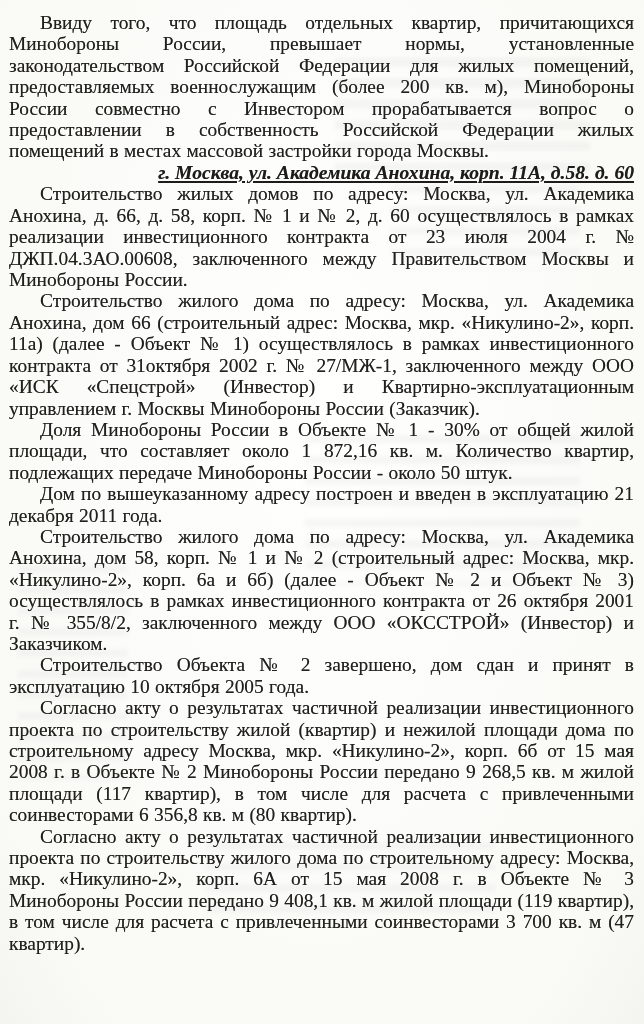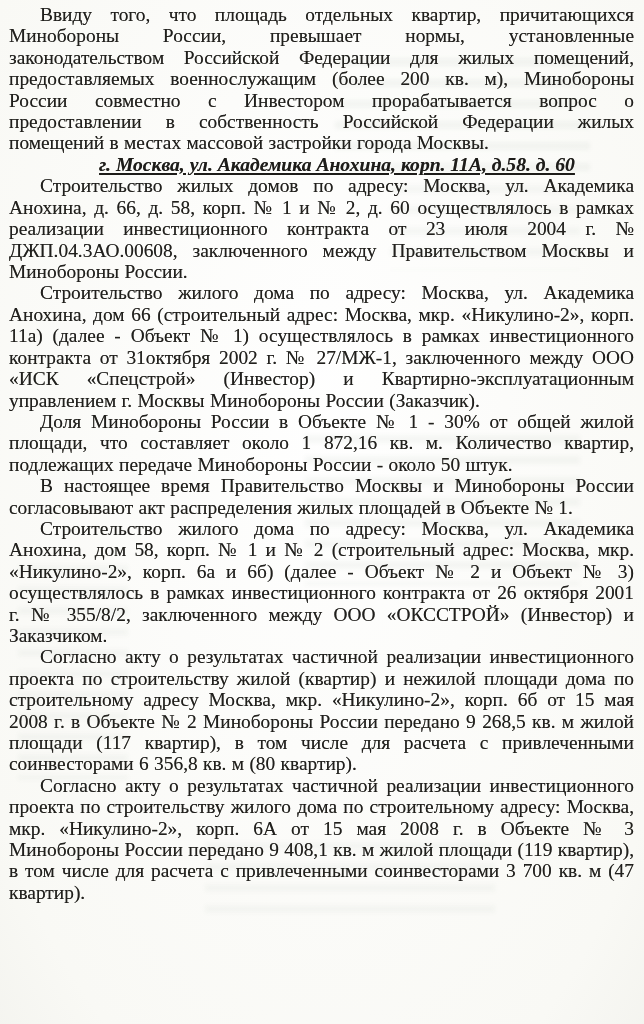--- a/index.html
+++ b/index.html
@@ -10,21 +10,21 @@
     width: 644px;
     height: 1024px;
     overflow: hidden;
     background: #fbfbf8;
     position: relative;
     font-family: "Liberation Serif", "DejaVu Serif", serif;
   }
   .scan-page {
     position: absolute;
     inset: 0;
-    padding: 4px 10px 0 9px;
+    padding: 12px 10px 0 9px;
     box-sizing: border-box;
     background:
       radial-gradient(ellipse at 50% 40%, rgba(255,255,255,0.9) 0%, rgba(246,246,241,0.5) 85%, rgba(238,238,232,0.55) 100%),
       #fcfcf9;
   }
   .text-body {
     position: relative;
     z-index: 2;
   }
   .para {
@@ -33,21 +33,21 @@
     text-align: justify;
     font-size: 19.4px;
     line-height: 21.4px;
     color: #21201d;
     text-shadow: 0 0 0.6px rgba(45,44,40,0.55);
     word-spacing: 0.5px;
   }
   .heading {
     margin: 0;
     text-indent: 31px;
-    text-align: center;
+    text-align: right;
     font-size: 19.6px;
     line-height: 21.6px;
     font-weight: 700;
     font-style: italic;
     color: #1d1c19;
     text-shadow: 0 0 0.6px rgba(40,39,35,0.6);
   }
   .heading .underlined {
     text-decoration: underline;
     text-decoration-thickness: 1.6px;
@@ -81,18 +81,19 @@
   <div class="ghost ghost-3"></div>
   <div class="ghost ghost-4"></div>
   <div class="ghost ghost-5"></div>
 
   <div class="text-body">
       <p class="para">Ввиду того, что площадь отдельных квартир, причитающихся Минобороны России, превышает нормы, установленные законодательством Российской Федерации для жилых помещений, предоставляемых военнослужащим (более 200 кв. м), Минобороны России совместно с Инвестором прорабатывается вопрос о предоставлении в собственность Российской Федерации жилых помещений в местах массовой застройки города Москвы.</p>
       <p class="heading"><span class="underlined">г. Москва, ул. Академика Анохина, корп. 11А, д.58. д. 60</span></p>
       <p class="para">Строительство жилых домов по адресу: Москва, ул. Академика Анохина, д. 66, д. 58, корп. № 1 и № 2, д. 60 осуществлялось в рамках реализации инвестиционного контракта от 23 июля 2004 г. № ДЖП.04.3АО.00608, заключенного между Правительством Москвы и Минобороны России.</p>
       <p class="para">Строительство жилого дома по адресу: Москва, ул. Академика Анохина, дом 66 (строительный адрес: Москва, мкр. «Никулино-2», корп. 11а) (далее - Объект № 1) осуществлялось в рамках инвестиционного контракта от 31октября 2002 г. № 27/МЖ-1, заключенного между ООО «ИСК «Спецстрой» (Инвестор) и Квартирно-эксплуатационным управлением г. Москвы Минобороны России (Заказчик).</p>
       <p class="para">Доля Минобороны России в Объекте № 1 - 30% от общей жилой площади, что составляет около 1 872,16 кв. м. Количество квартир, подлежащих передаче Минобороны России - около 50 штук.</p>
-      <p class="para">В настоящее время Правительство Москвы и Минобороны России согласовывают акт распределения жилых площадей в Объекте № 1.</p>
+      <p class="para">Дом по вышеуказанному адресу построен и введен в эксплуатацию 21 декабря 2011 года.</p>
       <p class="para">Строительство жилого дома по адресу: Москва, ул. Академика Анохина, дом 58, корп. № 1 и № 2 (строительный адрес: Москва, мкр. «Никулино-2», корп. 6а и 6б) (далее - Объект № 2 и Объект № 3) осуществлялось в рамках инвестиционного контракта от 26 октября 2001 г. № 355/8/2, заключенного между ООО «ОКССТРОЙ» (Инвестор) и Заказчиком.</p>
+      <p class="para">Строительство Объекта № 2 завершено, дом сдан и принят в эксплуатацию 10 октября 2005 года.</p>
       <p class="para">Согласно акту о результатах частичной реализации инвестиционного проекта по строительству жилой (квартир) и нежилой площади дома по строительному адресу Москва, мкр. «Никулино-2», корп. 6б от 15 мая 2008 г. в Объекте № 2 Минобороны России передано 9 268,5 кв. м жилой площади (117 квартир), в том числе для расчета с привлеченными соинвесторами 6 356,8 кв. м (80 квартир).</p>
       <p class="para">Согласно акту о результатах частичной реализации инвестиционного проекта по строительству жилого дома по строительному адресу: Москва, мкр. «Никулино-2», корп. 6А от 15 мая 2008 г. в Объекте № 3 Минобороны России передано 9 408,1 кв. м жилой площади (119 квартир), в том числе для расчета с привлеченными соинвесторами 3 700 кв. м (47 квартир).</p>
     </div>
 </div>
 
 </body></html>

